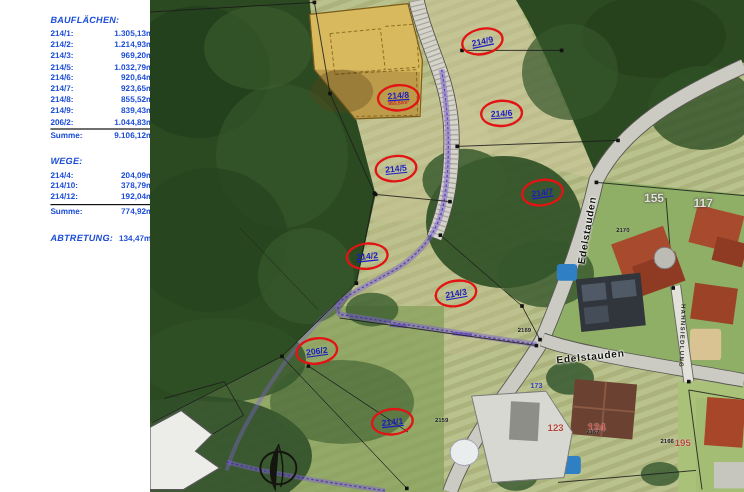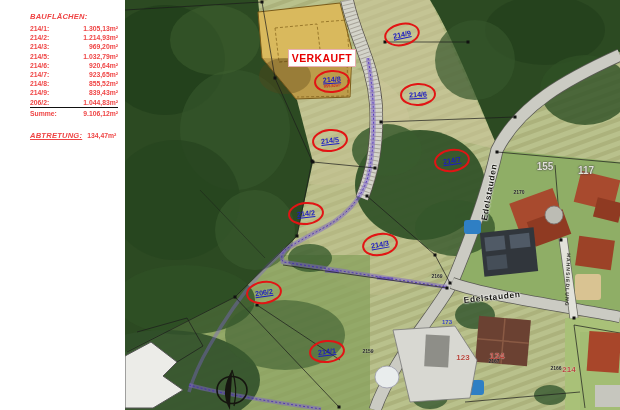--- a/index.html
+++ b/index.html
@@ -1,28 +1,28 @@
 <!DOCTYPE html>
 <html><head>
 <meta charset="utf-8">
 <style>
   html,body{margin:0;padding:0;background:#fff;}
   .canvas{position:relative;width:620px;height:410px;background:#ffffff;overflow:hidden;
           font-family:"Liberation Sans",sans-serif;}
   
   .sidebar{position:absolute;left:0;top:0;width:125px;height:410px;background:#fff;
-           padding:12px 0 0 30px;box-sizing:border-box;color:#ef4444;}
+           padding:12px 0 0 42px;box-sizing:border-box;color:#1d4ed8;}
   .blk{width:88px;}
   .hdr{font:italic 700 7.6px/10px "Liberation Sans",sans-serif;letter-spacing:.2px;margin-bottom:2px;}
   .trow{display:flex;justify-content:space-between;font:700 6.8px/9.2px "Liberation Sans",sans-serif;}
   .trow.u{border-bottom:1px solid #111;}
   .trow.sum{padding-top:1px;}
   .blk + .blk{margin-top:12px;}
   .abt{display:flex;gap:5px;margin-top:13px;align-items:baseline;}
-  .abt .hdr{margin:0;text-decoration:underline;}
+  .abt .hdr{margin:0;}
   .abt .val{font:700 6.8px/10px "Liberation Sans",sans-serif;}
   
   .map{position:absolute;left:125px;top:0;width:495px;height:410px;overflow:hidden;background:#b9c18c;}
   .map svg{position:absolute;left:0;top:0;}
   
   .pe{position:absolute;width:36px;height:23px;border:2.5px solid #e21414;border-radius:50%;
       display:flex;flex-direction:column;align-items:center;justify-content:center;box-sizing:border-box;}
   .pet{font-size:7.2px;font-weight:700;color:#1c1cc4;text-decoration:underline;white-space:nowrap;}
   .pesub{font-size:4px;font-weight:700;color:#cc2020;line-height:4px;white-space:nowrap;}
   
@@ -83,20 +83,39 @@
       <div class="trow u">
           <span>206/2:</span>
           <span>1.044,83m²</span>
         </div>
       <div class="trow sum">
           <span>Summe:</span>
           <span>9.106,12m²</span>
         </div>
     </div>
 
+    <div class="blk">
+      <div class="hdr">WEGE:</div>
+      <div class="trow">
+          <span>214/4:</span>
+          <span>204,09m²</span>
+        </div>
+      <div class="trow">
+          <span>214/10:</span>
+          <span>378,79m²</span>
+        </div>
+      <div class="trow u">
+          <span>214/12:</span>
+          <span>192,04m²</span>
+        </div>
+      <div class="trow sum">
+          <span>Summe:</span>
+          <span>774,92m²</span>
+        </div>
+    </div>
 
     <div class="abt">
       <span class="hdr">ABTRETUNG:</span>
       <span class="val">134,47m²</span>
     </div>
   </div>
 
   <div class="map">
 
     <svg width="495" height="410" viewBox="0 0 495 410">
@@ -253,21 +272,20 @@
         <polygon points="0,356 26,342 52,362 38,376 58,390 28,408 0,408" fill="#ecece8" stroke="#555" stroke-width="1"></polygon>
       </g>
 
       <g transform="translate(107,390)">
         <ellipse rx="15" ry="13.5" fill="none" stroke="#15150f" stroke-width="1.6"></ellipse>
         <path d="M0,-20 C-8,-6 -10,6 -2,20 C-2,6 0,-6 0,-20 Z" fill="#15150f"></path>
         <path d="M0,-20 C4,-8 5,4 2,16" stroke="#15150f" stroke-width="1.2" fill="none"></path>
       </g>
     </svg>
 
-    <div class="verkauft">VERKAUFT</div>
 
     <div class="pe" style="left:259px;top:23px;transform:rotate(-12deg)">
         <span class="pet">214/9</span>
       </div>
     <div class="pe" style="left:189px;top:70px;transform:rotate(-4deg)">
         <span class="pet">214/8</span>
         <span class="pesub">855,52m²</span>
       </div>
     <div class="pe" style="left:275px;top:83px;transform:rotate(-3deg)">
         <span class="pet">214/6</span>
@@ -287,21 +305,21 @@
     <div class="pe" style="left:121px;top:281px;transform:rotate(-8deg)">
         <span class="pet">206/2</span>
       </div>
     <div class="pe" style="left:184px;top:340px;transform:rotate(-6deg)">
         <span class="pet">214/1</span>
       </div>
 
     <div class="lbl hn-big" style="left:420px;top:166px">155</div>
     <div class="lbl hn-big" style="left:461px;top:170px">117</div>
     <div class="lbl hn-red" style="left:372px;top:356px">124</div>
-    <div class="lbl hn-red sm" style="left:400px;top:369px">214</div>
+    <div class="lbl hn-red sm" style="left:400px;top:369px">195</div>
     <div class="lbl hn-red sm" style="left:294px;top:357px">123</div>
     <div class="lbl hn-blue" style="left:322px;top:322px">173</div>
 
     <div class="lbl pn" style="left:394px;top:192px">2170</div>
     <div class="lbl pn" style="left:312px;top:276px">2169</div>
     <div class="lbl pn" style="left:369px;top:361px">2167</div>
     <div class="lbl pn" style="left:431px;top:368px">2166</div>
     <div class="lbl pn" style="left:243px;top:351px">2159</div>
 
     <div class="lbl street" style="left:364px;top:192px;transform:translate(-50%,-50%) rotate(-80deg)">Edelstauden</div>

